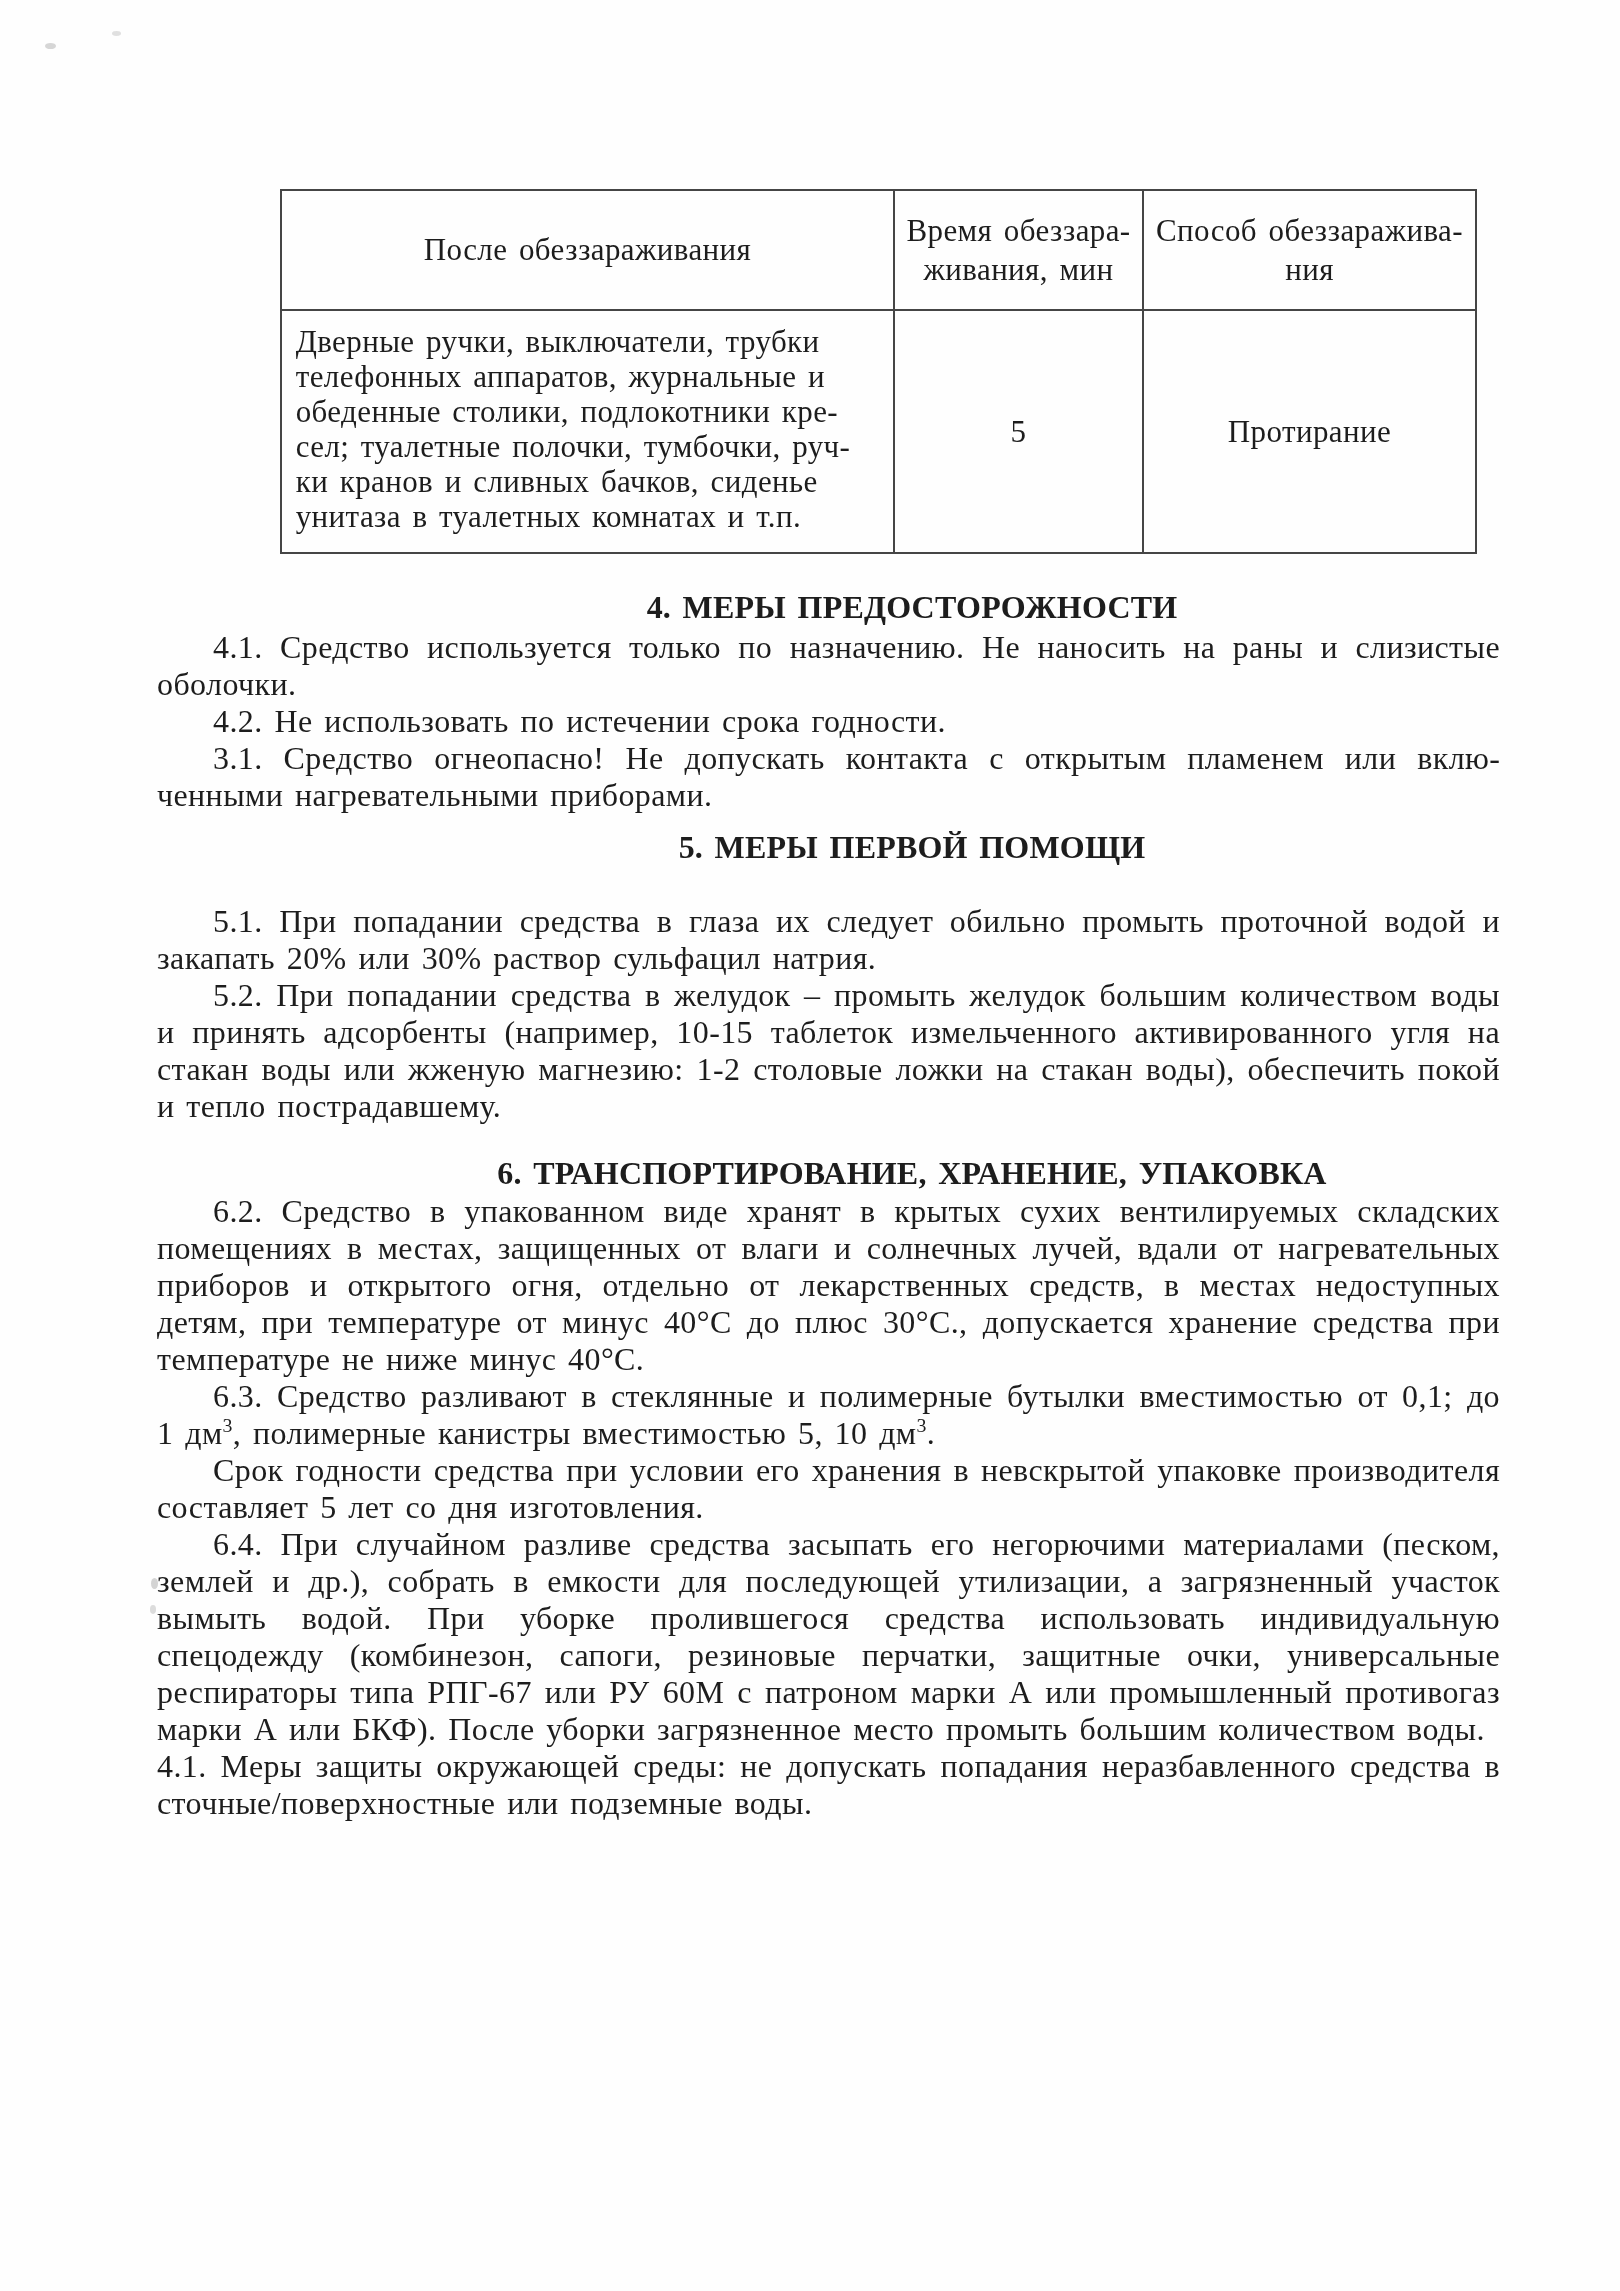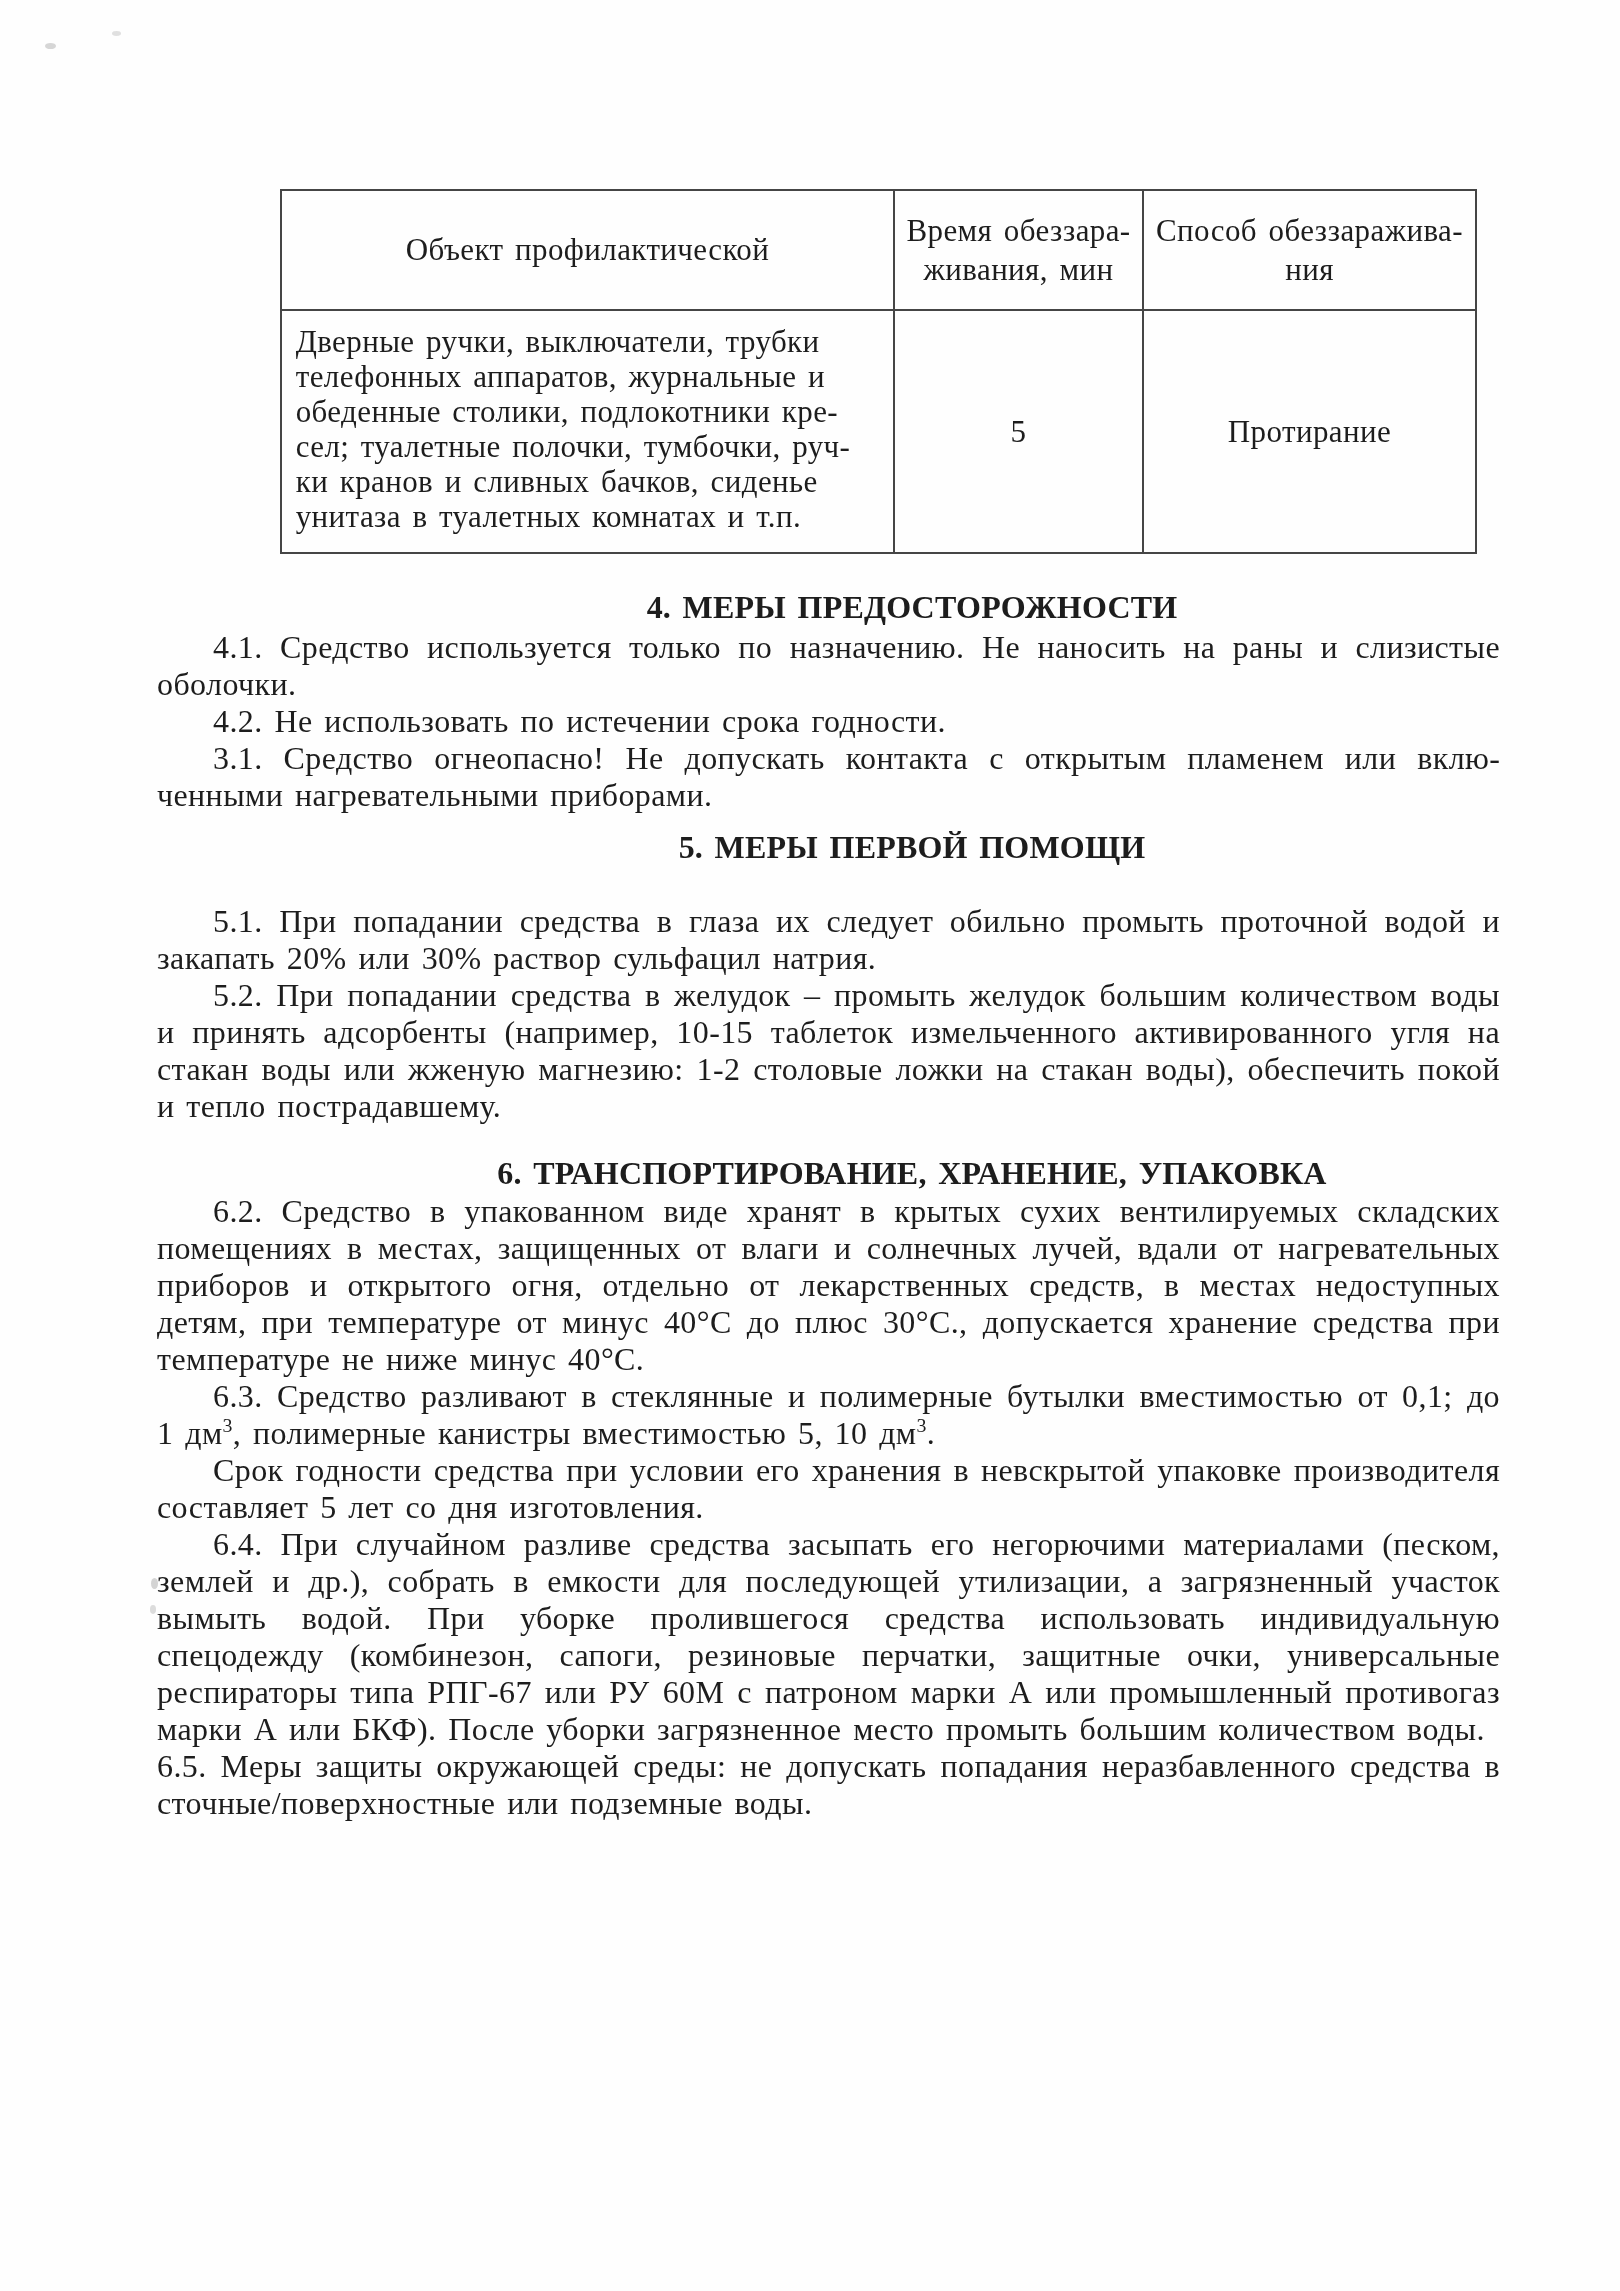--- a/index.html
+++ b/index.html
@@ -78,21 +78,21 @@
 
 
     <table class="doc-table">
       <colgroup>
         <col class="col-object">
         <col class="col-time">
         <col class="col-method">
       </colgroup>
       <thead>
         <tr>
-          <th class="hcell">Объект профилактической</th>
+          <th class="hcell">После обеззараживания</th>
           <th class="hcell">Время обеззара-<br>живания, мин</th>
           <th class="hcell">Способ обеззаражива-<br>ния</th>
         </tr>
       </thead>
       <tbody>
         <tr>
           <td class="cell-object">Дверные ручки, выключатели, трубки<br>телефонных аппаратов, журнальные и<br>обеденные столики, подлокотники кре-<br>сел; туалетные полочки, тумбочки, руч-<br>ки кранов и сливных бачков, сиденье<br>унитаза в туалетных комнатах и т.п.</td>
           <td class="cell-time">5</td>
           <td class="cell-method">Протирание</td>
         </tr>
@@ -106,17 +106,17 @@
 
     <h2 class="sec sec-5">5. МЕРЫ ПЕРВОЙ ПОМОЩИ</h2>
     <p class="para">5.1. При попадании средства в глаза их следует обильно промыть проточной водой и зака­пать 20% или 30% раствор сульфацил натрия.</p>
     <p class="para">5.2. При попадании средства в желудок – промыть желудок большим количеством воды и принять адсорбенты (например, 10-15 таблеток измельченного активированного угля на стакан воды или жженую магнезию: 1-2 столовые ложки на стакан воды), обес­печить покой и тепло пострадавшему.</p>
 
     <h2 class="sec sec-6">6. ТРАНСПОРТИРОВАНИЕ, ХРАНЕНИЕ, УПАКОВКА</h2>
     <p class="para">6.2. Средство в упакованном виде хранят в крытых сухих вентилируемых склад­ских помещениях в местах, защищенных от влаги и солнечных лучей, вдали от нагрева­тельных приборов и открытого огня, отдельно от лекарственных средств, в местах недос­тупных детям, при температуре от минус 40°С до плюс 30°С., допускается хранение сред­ства при температуре не ниже минус 40°С.</p>
     <p class="para"><span>6.3. Средство разливают в стеклянные и полимерные бутылки вместимостью от 0,1; до 1 дм</span><sup>3</sup><span>, полимерные канистры вместимостью 5, 10 дм</span><sup>3</sup><span>.</span></p>
     <p class="para">Срок годности средства при условии его хранения в невскрытой упаковке произво­дителя составляет 5 лет со дня изготовления.</p>
     <p class="para">6.4. При случайном разливе средства засыпать его негорючими материалами (пес­ком, землей и др.), собрать в емкости для последующей утилизации, а загрязненный уча­сток вымыть водой. При уборке пролившегося средства использовать индивидуальную спецодежду (комбинезон, сапоги, резиновые перчатки, защитные очки, универсальные респираторы типа РПГ-67 или РУ 60М с патроном марки А или промышленный противо­газ марки А или БКФ). После уборки загрязненное место промыть большим количеством воды.</p>
-    <p class="para no-indent">6.5. Меры защиты окружающей среды: не допускать попадания неразбавленного средства в сточные/поверхностные или подземные воды.</p>
+    <p class="para no-indent">4.1. Меры защиты окружающей среды: не допускать попадания неразбавленного средства в сточные/поверхностные или подземные воды.</p>
 
   </div>
 </div>
 
 
 </body></html>

